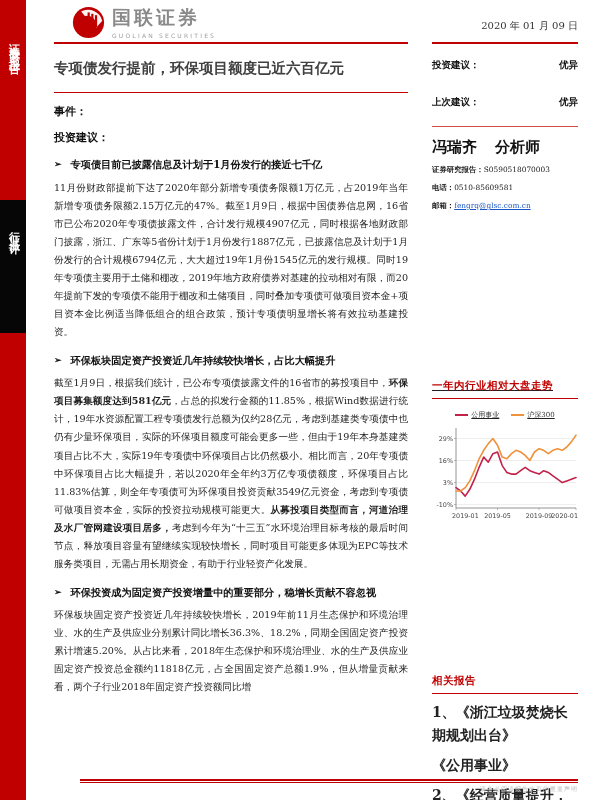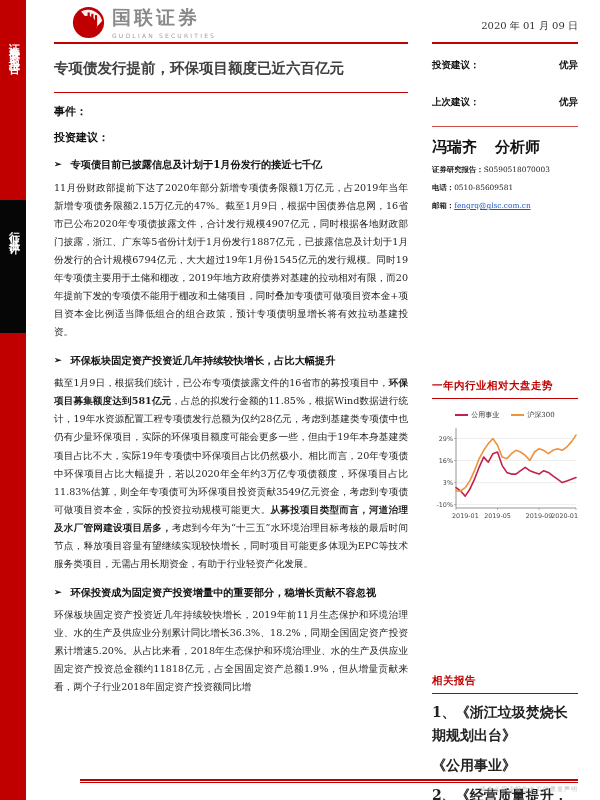--- a/index.html
+++ b/index.html
@@ -48,21 +48,21 @@
   .bullet-arrow { flex:none; margin-right:9px; font-size:9px; padding-top:1px; }
   
   .rating-row { display:flex; justify-content:space-between; font-weight:bold; font-size:9.5px; color:#111; }
   .rating-row.r1 { margin-top:15px; }
   .rating-row.r2 { margin-top:24px; }
   .thin-rule { border-top:1px solid #d24a4a; margin-top:17px; }
   .analyst-row { display:flex; gap:18px; font-weight:bold; font-size:15px; color:#111; margin-top:11px; }
   .a-line { font-size:7.4px; color:#222; margin-top:8px; }
   .a-line .lbl { font-weight:bold; }
   .email-link { color:#1a56c4; text-decoration:underline; cursor:pointer;text-align:right; }
-  .chart-section { margin-top:168px; }
+  .chart-section { margin-top:168px;text-decoration:underline; }
   .red-h { color:#c00000; font-weight:bold; font-size:10.5px; padding-bottom:5px; border-bottom:1px solid #c00000; letter-spacing:0.5px; }
   .legend { display:flex; justify-content:center; gap:12px; margin-top:11px; font-size:7px; color:#333; align-items:center; }
   .legend-item { display:flex; align-items:center; gap:3px; }
   .swatch { width:13px; height:2.6px; display:inline-block; }
   .chart-svg { display:block; margin-top:4px; width:146px; height:102px; }
   .tick { font-size:6.4px; fill:#444; font-family:"DejaVu Sans","Liberation Sans",sans-serif; }
   .related-section { margin-top:148px; }
   .related-item { font-size:14px; color:#222; line-height:1.65; margin-top:7px;font-weight:bold; }
   
   .footer { position:absolute; left:54px; right:22px; bottom:6px; }

